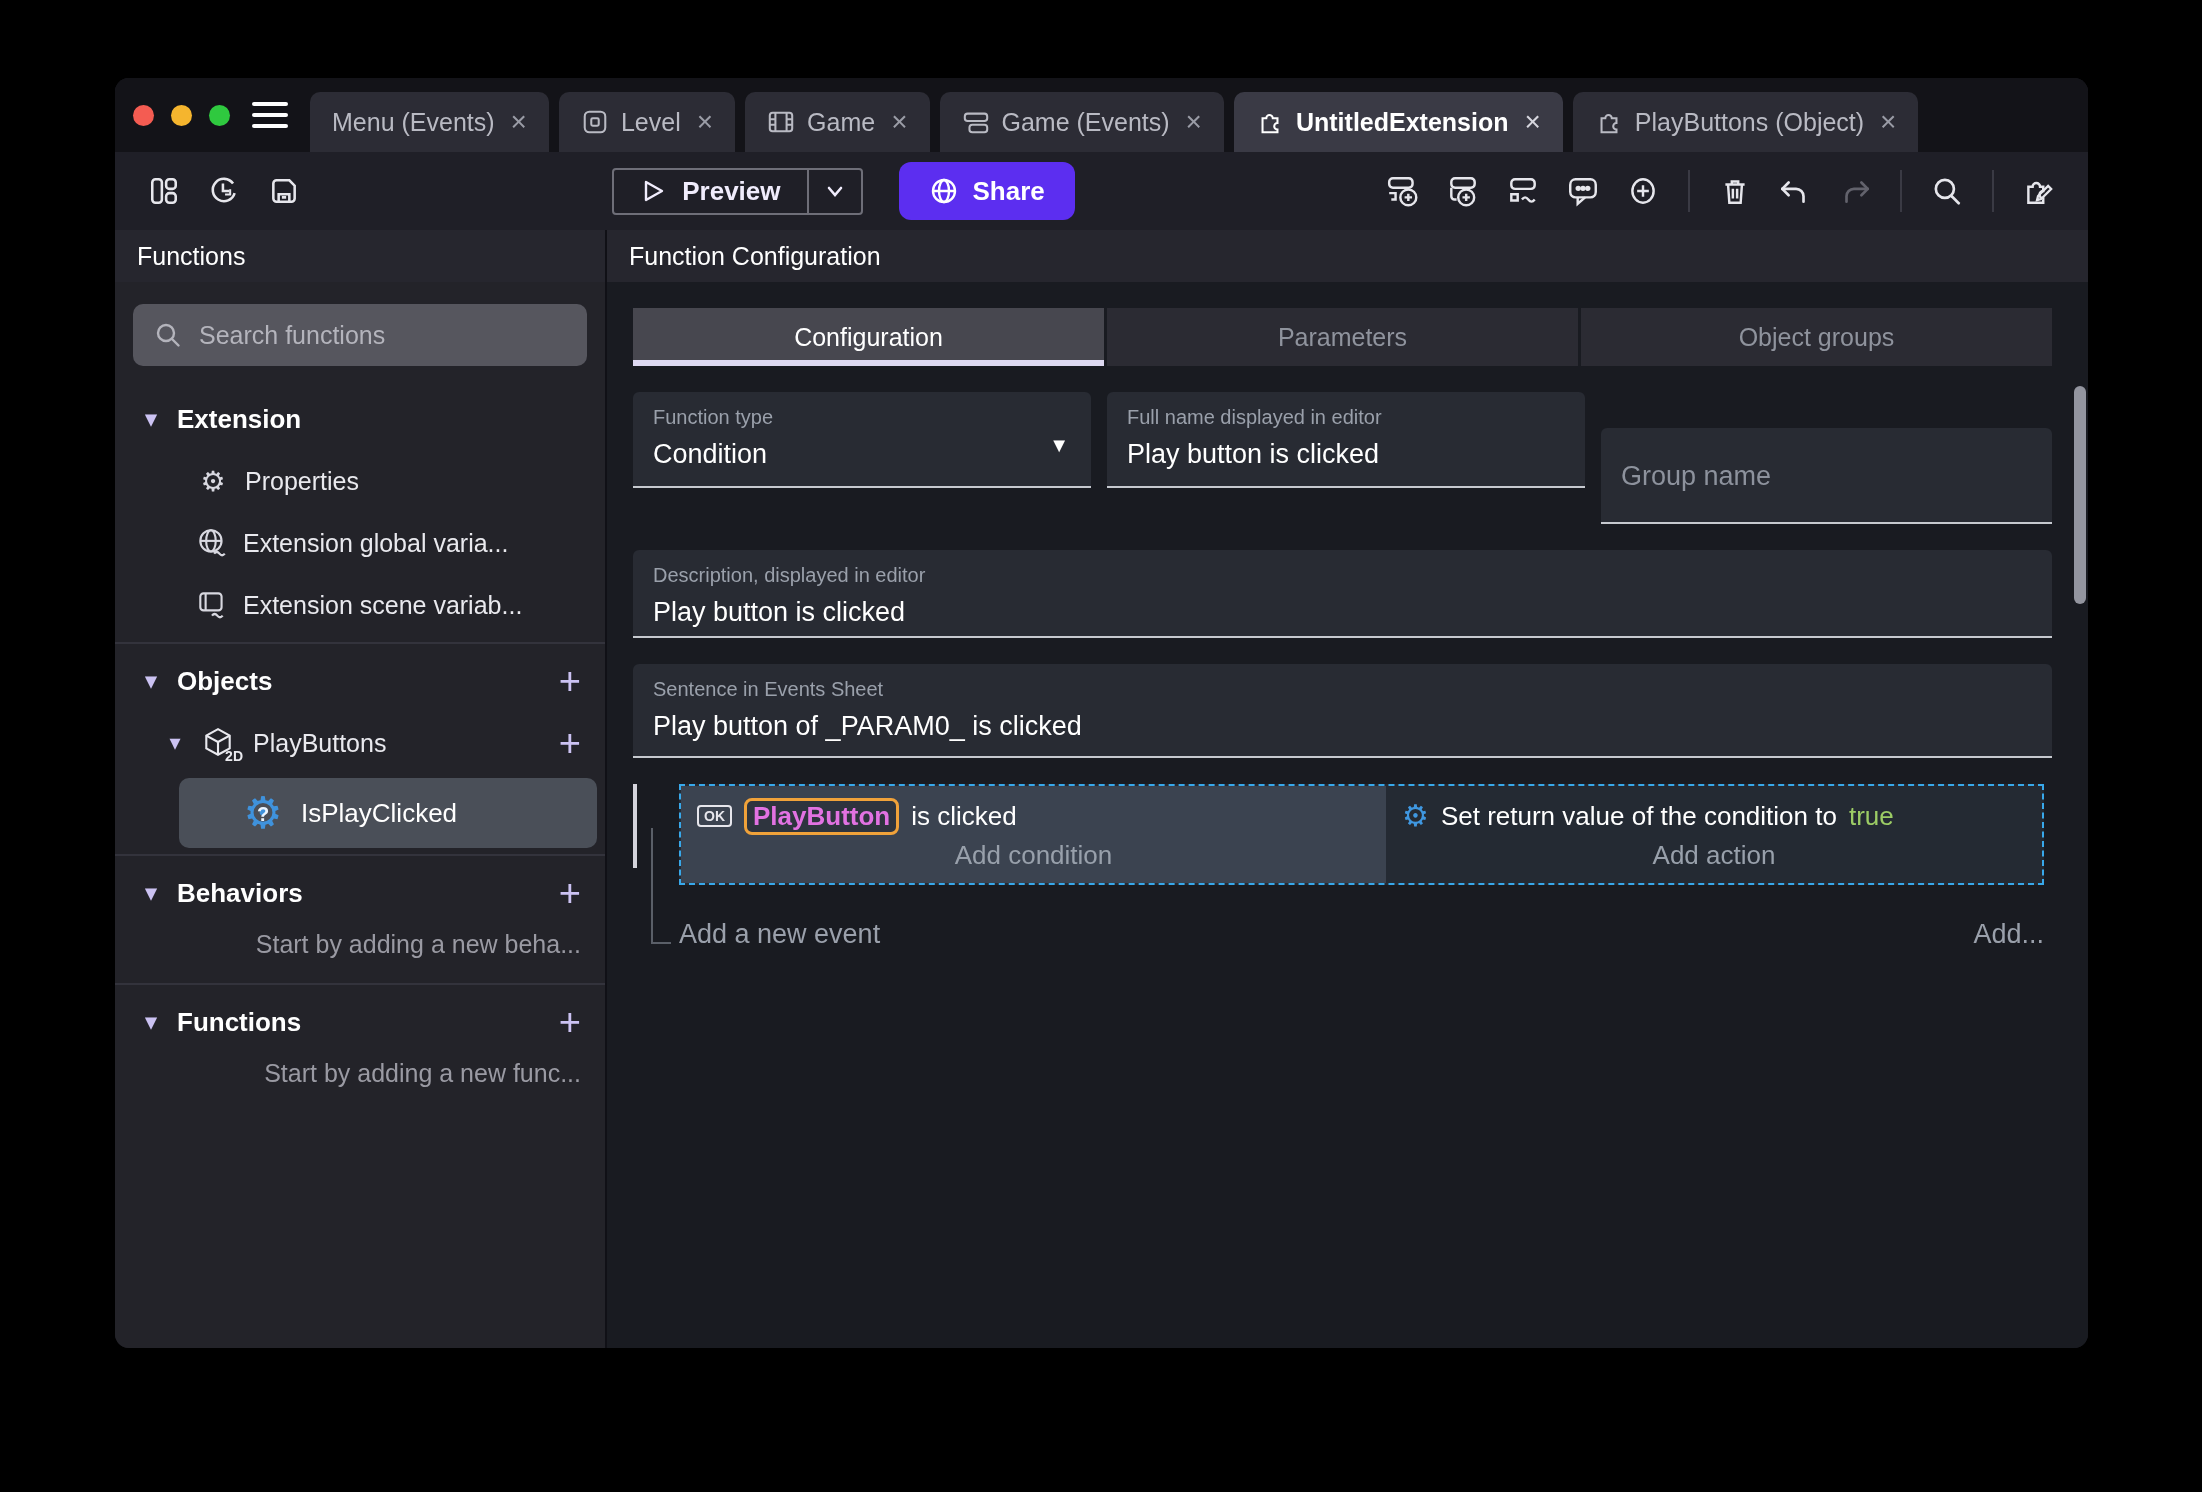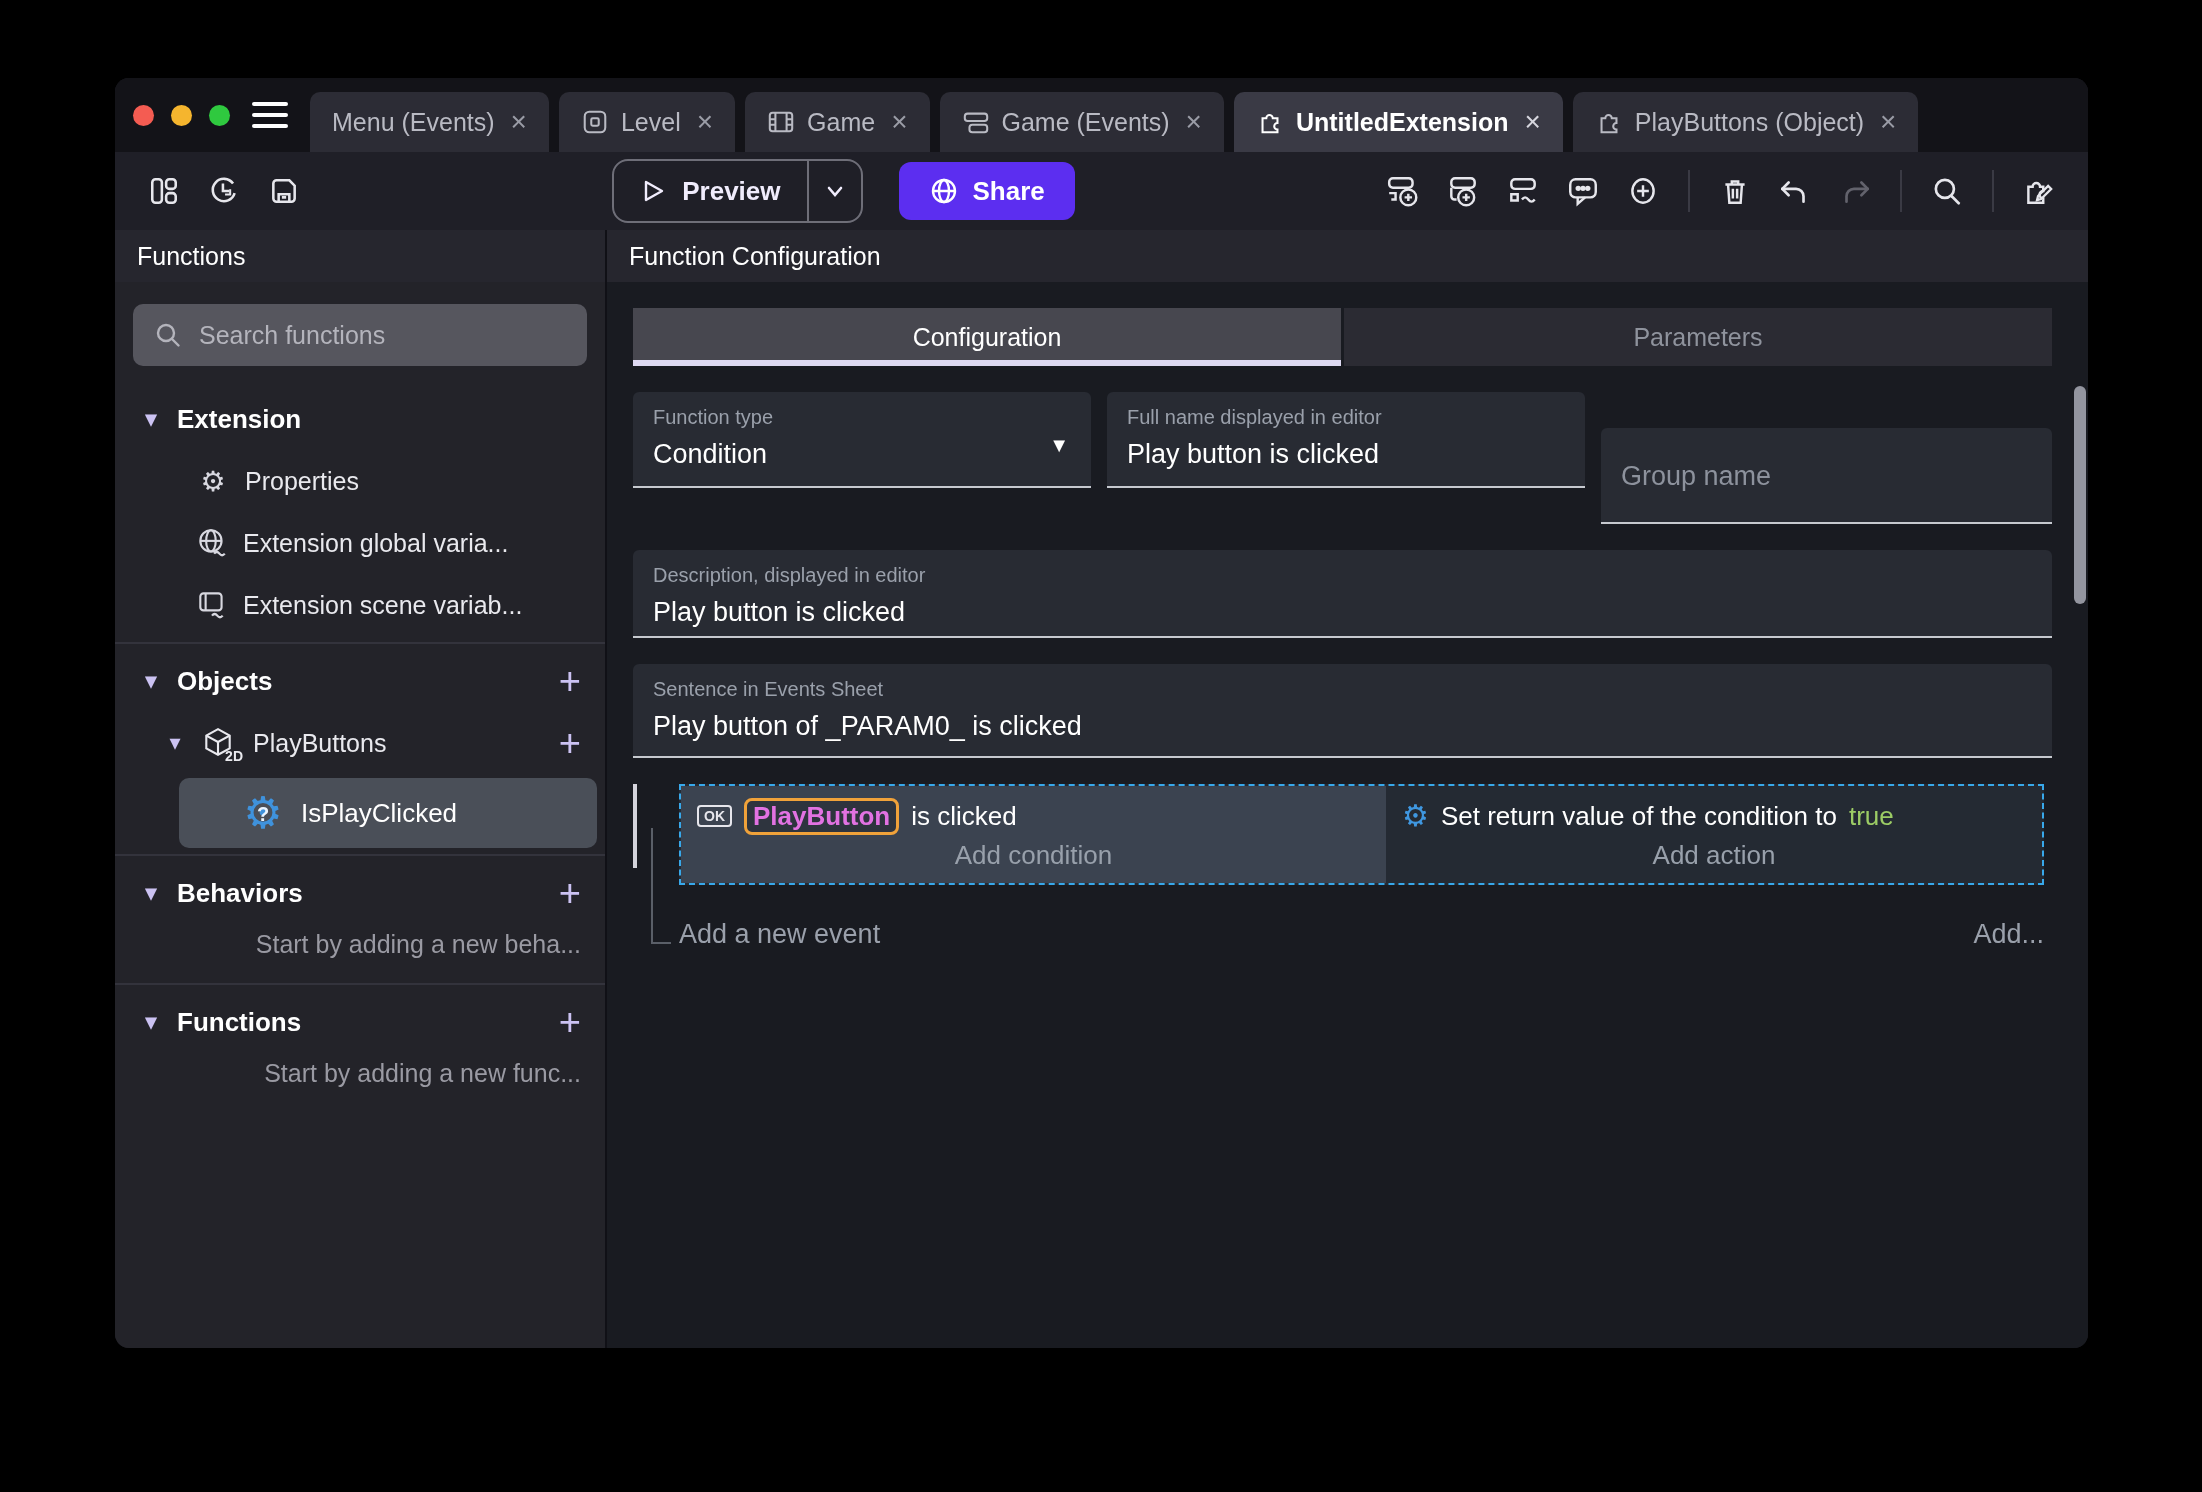--- a/index.html
+++ b/index.html
@@ -21,21 +21,21 @@
   .tab.active { background: #3a3a45; color: #fff; font-weight: bold; }
   .tab svg { flex: 0 0 auto; }
   .tab .close { font-size: 28px; color: #9a9ca6; margin-left: 4px; font-weight: normal; }
   .tab.active .close { color: #d6d6de; }
 
   
   .toolbar { height: 78px; display: flex; align-items: center; padding: 0 26px; gap: 14px; flex: 0 0 auto; }
   .icon-btn { width: 46px; height: 46px; display: flex; align-items: center; justify-content: center; color: #e6e6ec; }
   .icon-btn.dim { color: #62626c; }
   .toolbar .spacer { flex: 1; }
-  .preview-btn { display: flex; align-items: center; height: 64px; border: 2px solid #6e6e78; border-radius: 16px; color: #f0ecfc; }
+  .preview-btn { display: flex; align-items: center; height: 47px; border: 2px solid #6e6e78; border-radius: 4px; color: #f0ecfc; }
   .preview-main { display: flex; align-items: center; gap: 16px; padding: 0 26px; font-size: 26px; font-weight: bold; }
   .preview-arrow { width: 54px; height: 100%; display: flex; align-items: center; justify-content: center; border-left: 2px solid #6e6e78; }
   .share-btn { display: flex; align-items: center; gap: 14px; height: 58px; padding: 0 30px; margin-left: 22px;
                background: #5c2ef0; border-radius: 12px; color: #fff; font-size: 26px; font-weight: bold; }
   .tool-sep { width: 2px; height: 42px; background: #3a3a44; margin: 0 8px; }
 
   
   .body-row { flex: 1; display: flex; min-height: 0; }
 
   
@@ -420,20 +420,23 @@
 
       <div class="main-content">
 
         <div class="cfg-tabs">
           <div class="cfg-tab active">
             <span>Configuration</span>
           </div>
           <div class="cfg-tab">
             <span>Parameters</span>
           </div>
+          <div class="cfg-tab">
+            <span>Object groups</span>
+          </div>
         </div>
 
         <div class="fields-row">
           <div class="field f-type">
             <div class="flabel">Function type</div>
             <div class="fvalue">Condition</div>
             <span class="dd">▼</span>
           </div>
           <div class="field f-name">
             <div class="flabel">Full name displayed in editor</div>

